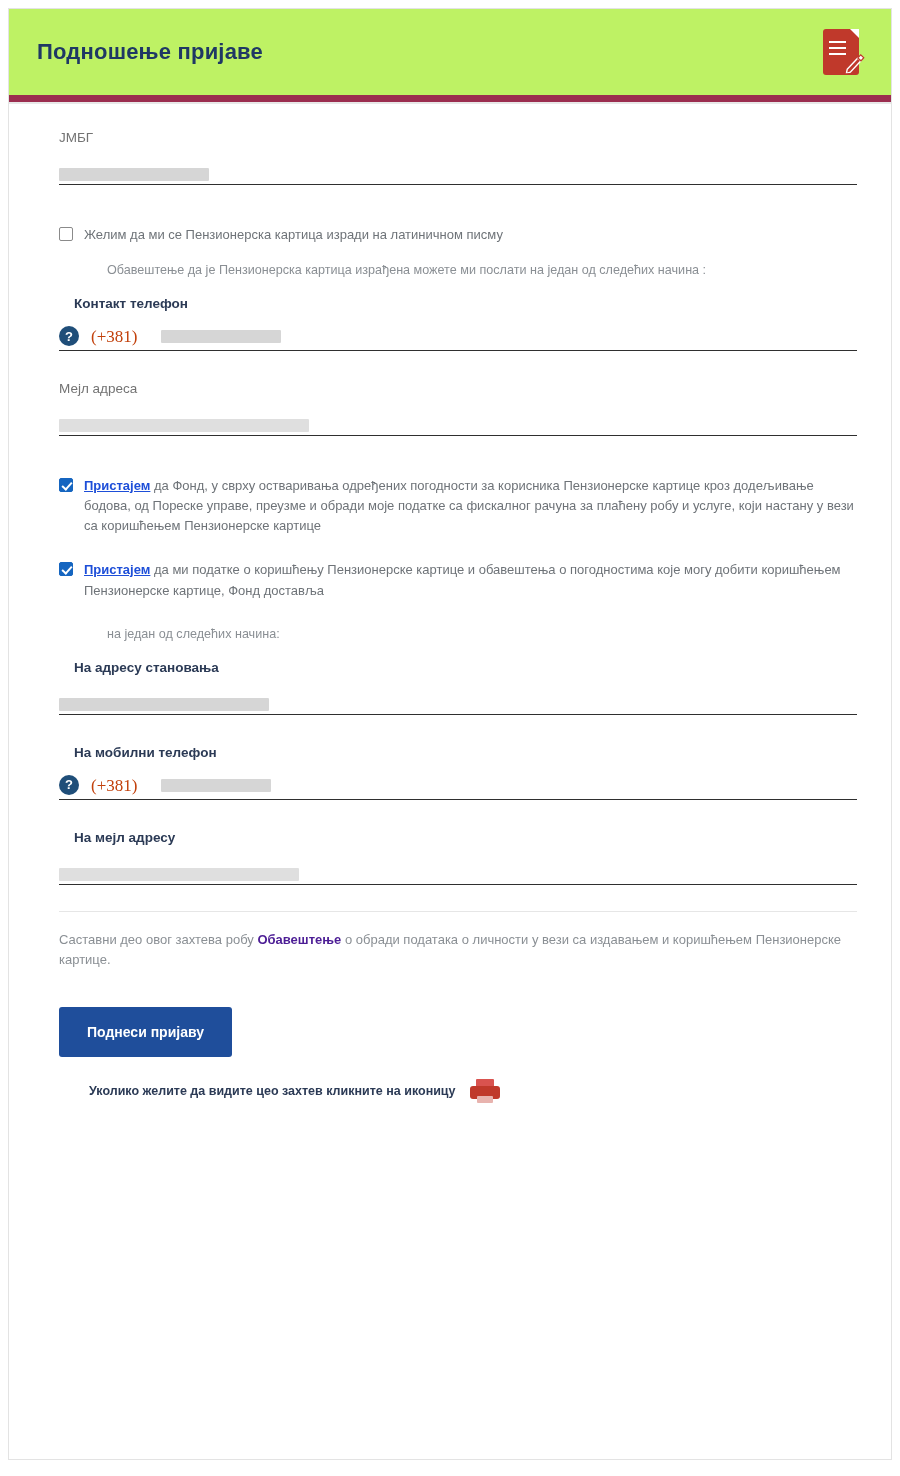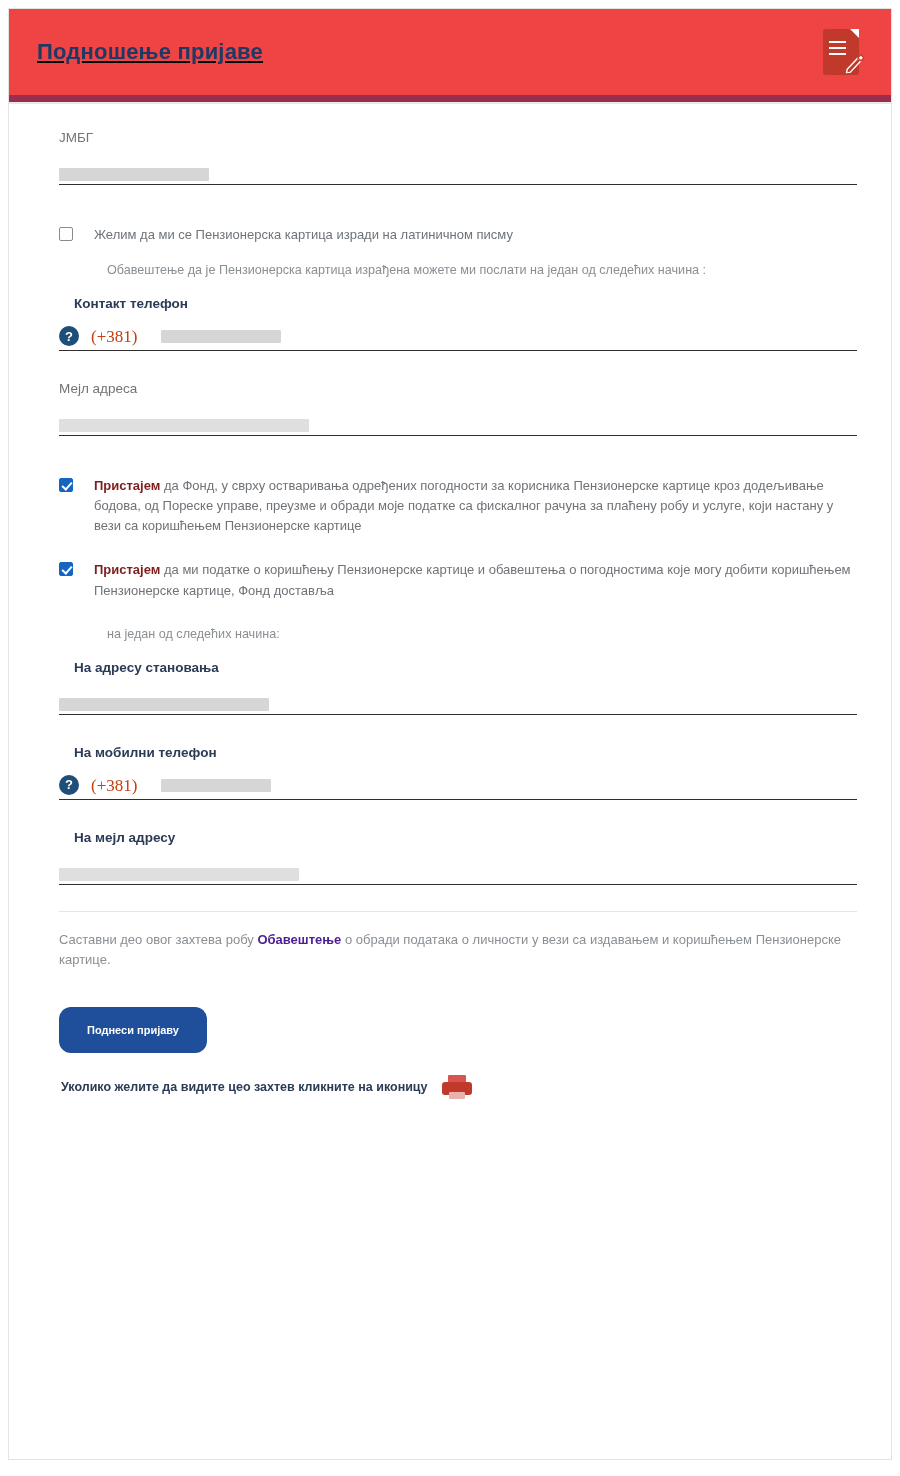--- a/index.html
+++ b/index.html
@@ -27,22 +27,21 @@
     background: #fff;
   }
   
   .header {
     position: relative;
     height: 86px;
     display: flex;
     align-items: center;
     justify-content: space-between;
     padding: 0 26px 0 28px;
-    background: #ef4444;
-    text-decoration: underline;
+    background: #bef264;
   }
   .header-title {
     font-size: 22px;
     font-weight: bold;
     color: #1f3864;
     letter-spacing: 0.2px;
   }
   .header-icon {
     width: 44px;
     height: 46px;
@@ -145,21 +144,21 @@
     flex: 0 0 auto;
   }
   .spacer-16 { height: 16px; }
   .spacer-24 { height: 24px; }
   .spacer-30 { height: 30px; }
   .spacer-40 { height: 40px; }
   
   .check-row {
     display: flex;
     align-items: flex-start;
-    gap: 21px;
+    gap: 11px;
   }
   .checkbox {
     width: 14px;
     height: 14px;
     border: 1px solid #8a8a8a;
     background: #fff;
     flex: 0 0 auto;
     margin-top: 2px;
     border-radius: 2px;
   }
@@ -178,21 +177,22 @@
     border: solid #fff;
     border-width: 0 2px 2px 0;
     transform: rotate(42deg);
   }
   .check-text {
     font-size: 13px;
     line-height: 1.55;
     color: #6e7378;
   }
   .check-text.strongstart b {
-    color: #7f1d1d;
+    color: #1d4ed8;
+    text-decoration: underline;
   }
   .note-text {
     font-size: 12.6px;
     color: #8a8f94;
     line-height: 1.5;
     margin-left: 48px;
   }
   .hr-light {
     border: 0;
     border-top: 1px solid #e6e6e6;
@@ -206,38 +206,39 @@
   .legal-text a {
     color: #4c1d95;
     font-weight: bold;
     text-decoration: none;
   }
   .submit-btn {
     margin-top: 36px;
     background: #1f4e9b;
     color: #ffffff;
     border: none;
-    border-radius: 12px;
-    font-size: 11px;
+    border-radius: 3px;
+    font-size: 14px;
     font-weight: bold;
     padding: 17px 28px;
     cursor: pointer;
     font-family: "Liberation Sans", sans-serif;
   }
   .print-row {
     display: flex;
     align-items: center;
     gap: 14px;
     margin-top: 22px;
     padding-left: 2px;
   }
   .print-text {
     font-size: 12.5px;
     font-weight: bold;
     color: #2b3a55;
+    margin-left: 28px;
   }
   .printer {
     position: relative;
     width: 30px;
     height: 24px;
   }
   .printer .body-p {
     position: absolute;
     left: 0;
     top: 7px;

